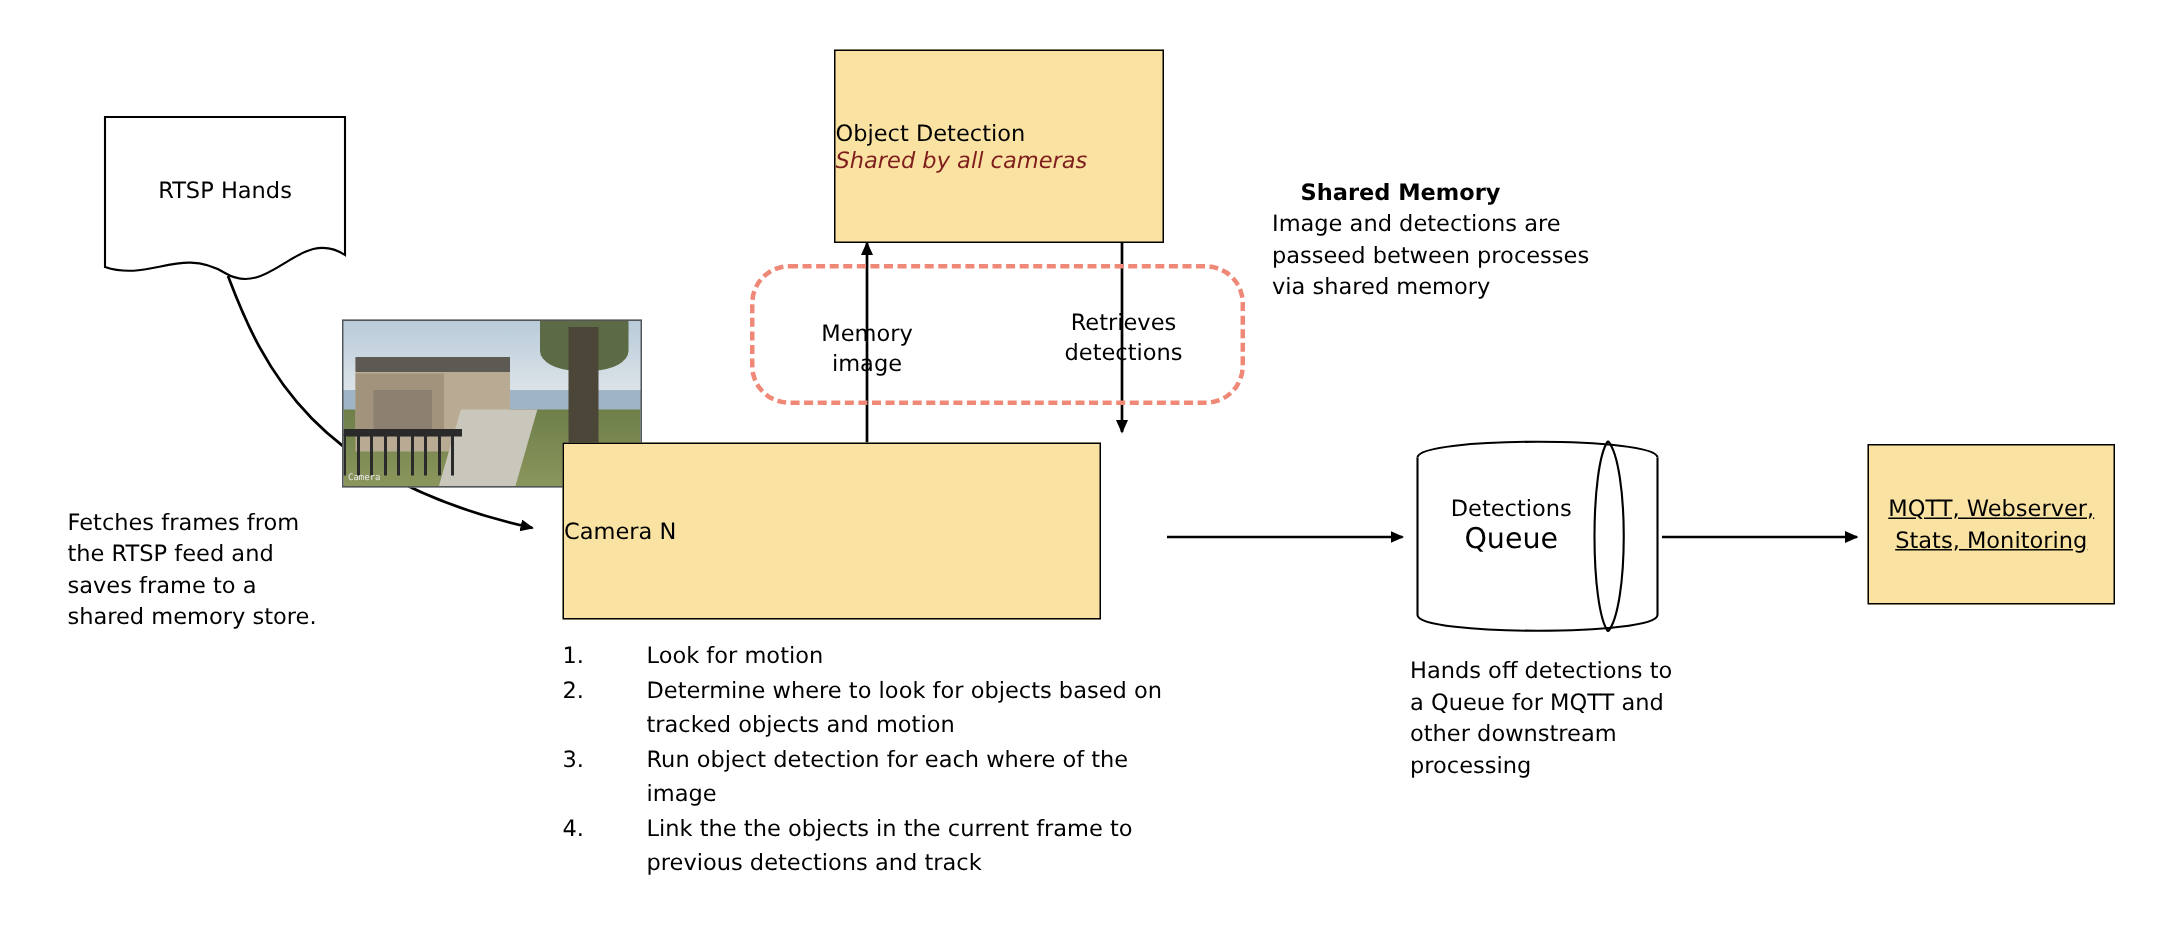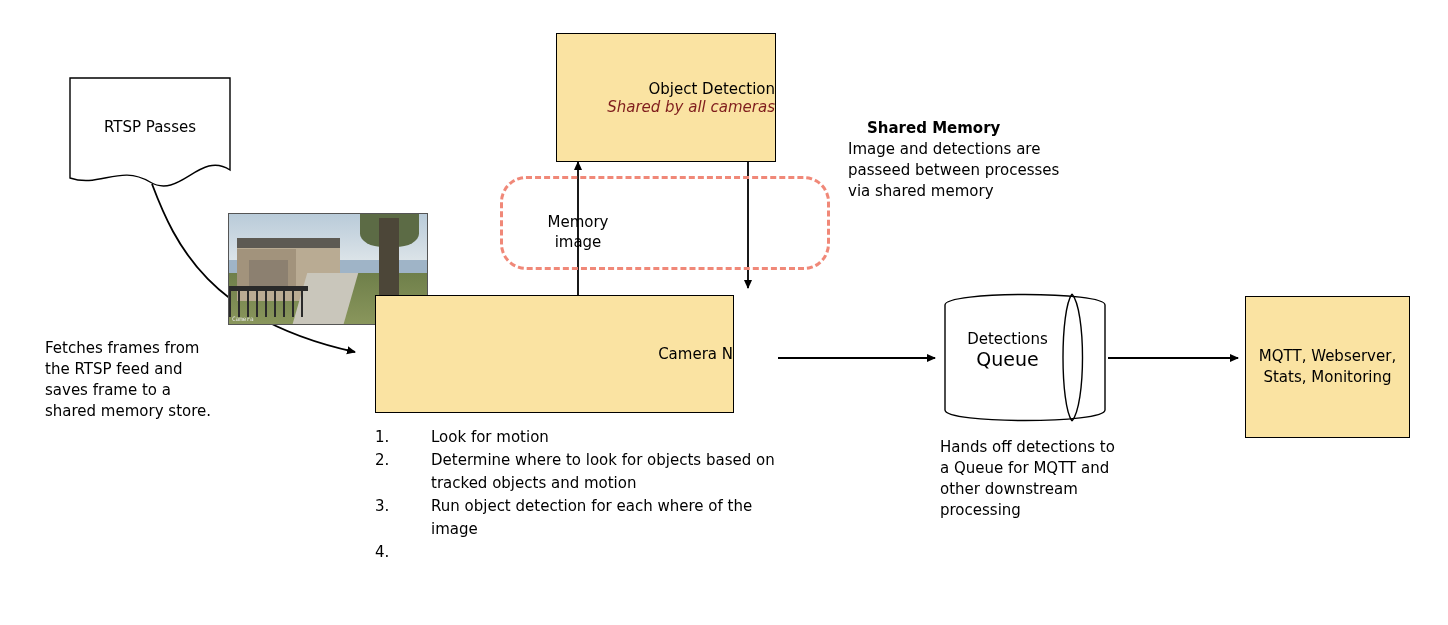--- a/index.html
+++ b/index.html
@@ -17,21 +17,21 @@
   }
   .node {
     position: absolute;
     box-sizing: border-box;
   }
   .box {
     background: #fae3a2;
     border: 1px solid #000000;
     display: flex;
     flex-direction: column;
-    align-items: flex-end;
+    align-items: flex-start;
     justify-content: center;
     text-align: center;
   }
   .box .line1 { font-size: 15px; color: #000; }
   .box .line2 { font-size: 15px; color: #7f1d1d; font-style: italic; }
   .doc-shape {
     position: absolute;
   }
   .doc-label {
     position: absolute;
@@ -171,33 +171,37 @@
     <path d="M945,305 C945,291 1105,291 1105,305" fill="#ffffff" stroke="#000000" stroke-width="1.4"></path>
     <path d="M945,410 C945,424 1105,424 1105,410" fill="#ffffff" stroke="#000000" stroke-width="1.4"></path>
     <path d="M1070,292 C1070,292 1070,292 1070,292" fill="none" stroke="#000" stroke-width="1.4"></path>
     <path d="M1072,294 C1060,310 1060,405 1072,421" fill="none" stroke="#000000" stroke-width="1.4"></path>
     <path d="M1072,294 C1086,310 1086,405 1072,421" fill="none" stroke="#000000" stroke-width="1.4"></path>
 
     <path d="M1108,358 L1238,358" fill="none" stroke="#000000" stroke-width="1.8" marker-end="url(#arrow)"></path>
   </svg>
 
   <div class="doc-shape" style="left:70px; top:78px; width:160px; height:104px;">
-    <div class="doc-label" style="top:40px;">RTSP Passes</div>
+    <div class="doc-label" style="top:40px;">RTSP Hands</div>
   </div>
 
   <div class="node box" style="left:556px; top:33px; width:220px; height:129px;">
     <div class="line1">Object Detection</div>
     <div class="line2">Shared by all cameras</div>
   </div>
 
   <div class="dash-rect" style="left:500px; top:176px; width:330px; height:94px;"></div>
 
   <div class="arrow-label" style="left:525px; top:212px; width:106px;">
     <div>Memory</div>
     <div>image</div>
+  </div>
+  <div class="arrow-label" style="left:690px; top:205px; width:118px;">
+    <div>Retrieves</div>
+    <div>detections</div>
   </div>
 
   <div class="thumb">
     <div class="sky"></div>
     <div class="grass"></div>
     <div class="house"></div>
     <div class="house2"></div>
     <div class="garage"></div>
     <div class="walk"></div>
     <div class="bushbar"></div>
@@ -209,21 +213,21 @@
 
   <div class="node box" style="left:375px; top:295px; width:359px; height:118px;">
     <div class="line1">Camera N</div>
   </div>
 
   <div class="node" style="left:945px; top:330px; width:125px; text-align:center;">
     <div style="font-size:15px;">Detections</div>
     <div style="font-size:19px;">Queue</div>
   </div>
 
-  <div class="node box" style="left:1245px; top:296px; width:165px; height:142px; padding:0 10px;">
+  <div class="node box" style="left:1245px; top:296px; width:165px; height:107px; padding:0 10px;text-decoration:underline;">
     <div class="line1" style="line-height:21px;">MQTT, Webserver, Stats, Monitoring</div>
   </div>
 
   <div class="note" style="left:45px; top:338px; width:180px;">
     <span>Fetches frames from the RTSP feed and saves frame to a shared memory store.</span>
   </div>
 
   <div class="note" style="left:848px; top:118px; width:215px;">
     <b>Shared Memory</b><br>
     <span>Image and detections are passeed between processes via shared memory</span>
@@ -241,16 +245,17 @@
     <div class="row">
       <div class="num">2.</div>
       <div class="txt">Determine where to look for objects based on tracked objects and motion</div>
     </div>
     <div class="row">
       <div class="num">3.</div>
       <div class="txt">Run object detection for each where of the image</div>
     </div>
     <div class="row">
       <div class="num">4.</div>
+      <div class="txt">Link the the objects in the current frame to previous detections and track</div>
     </div>
   </div>
 
 </div>
 
 </body></html>

